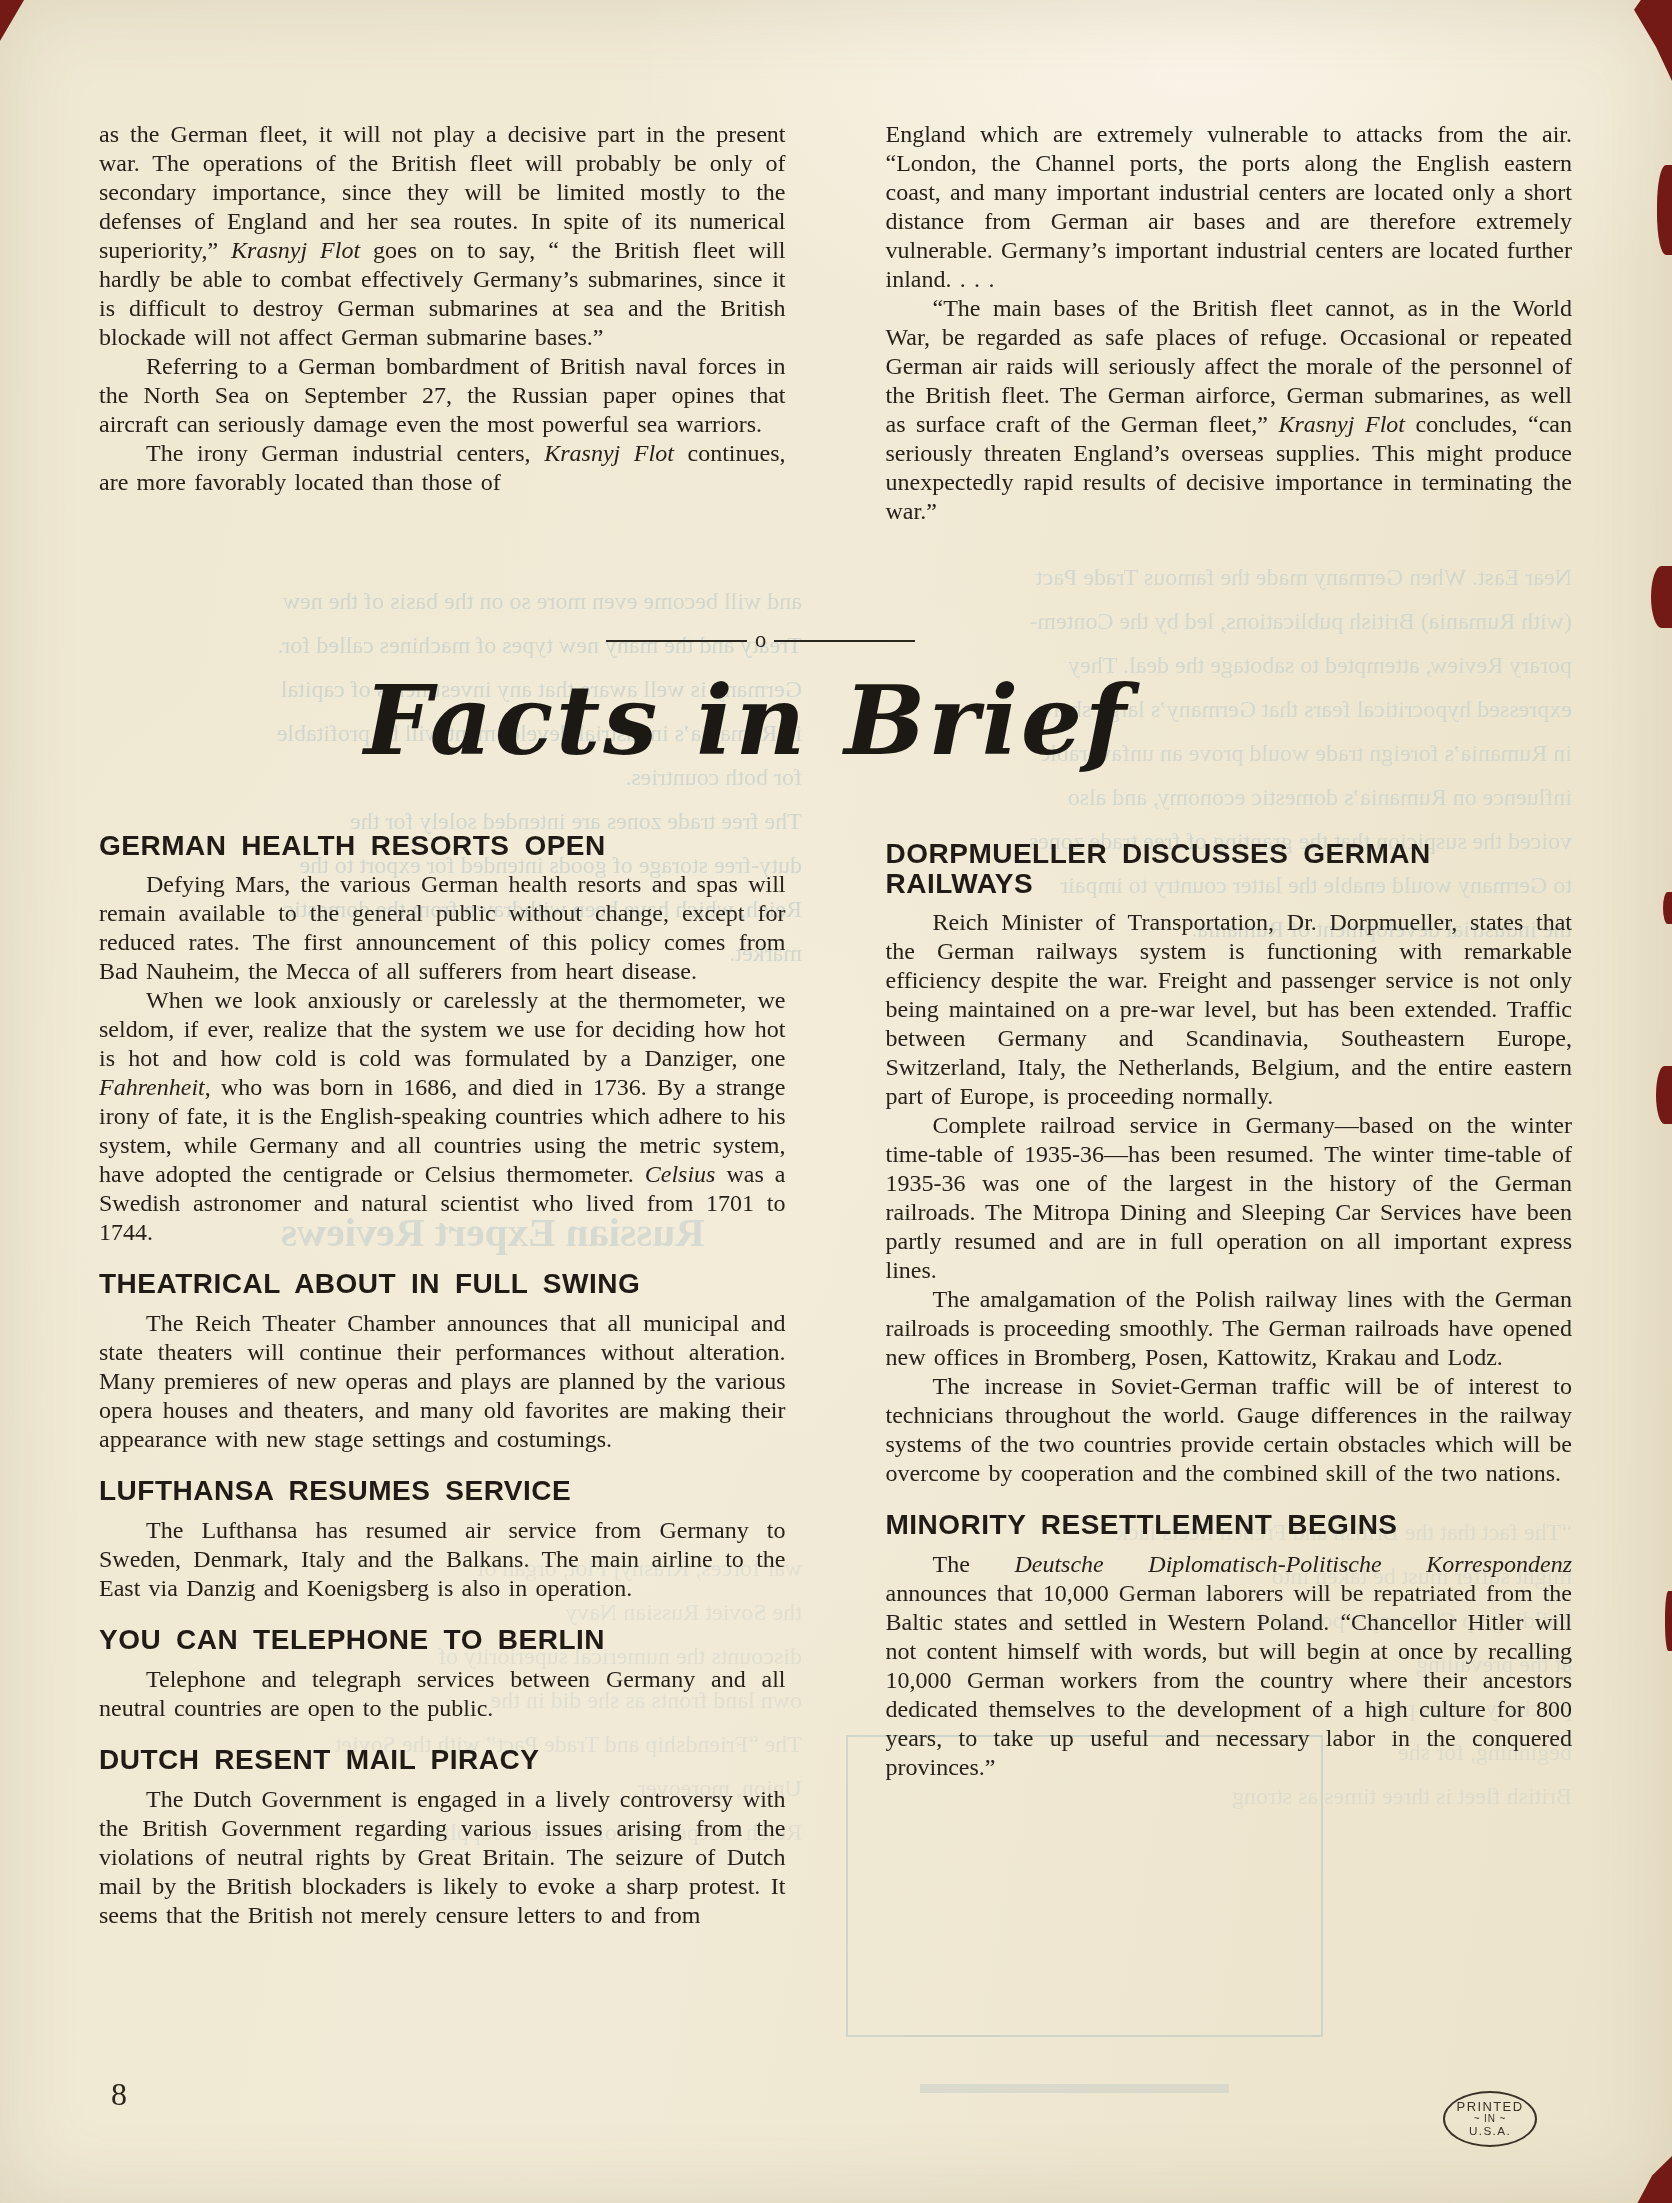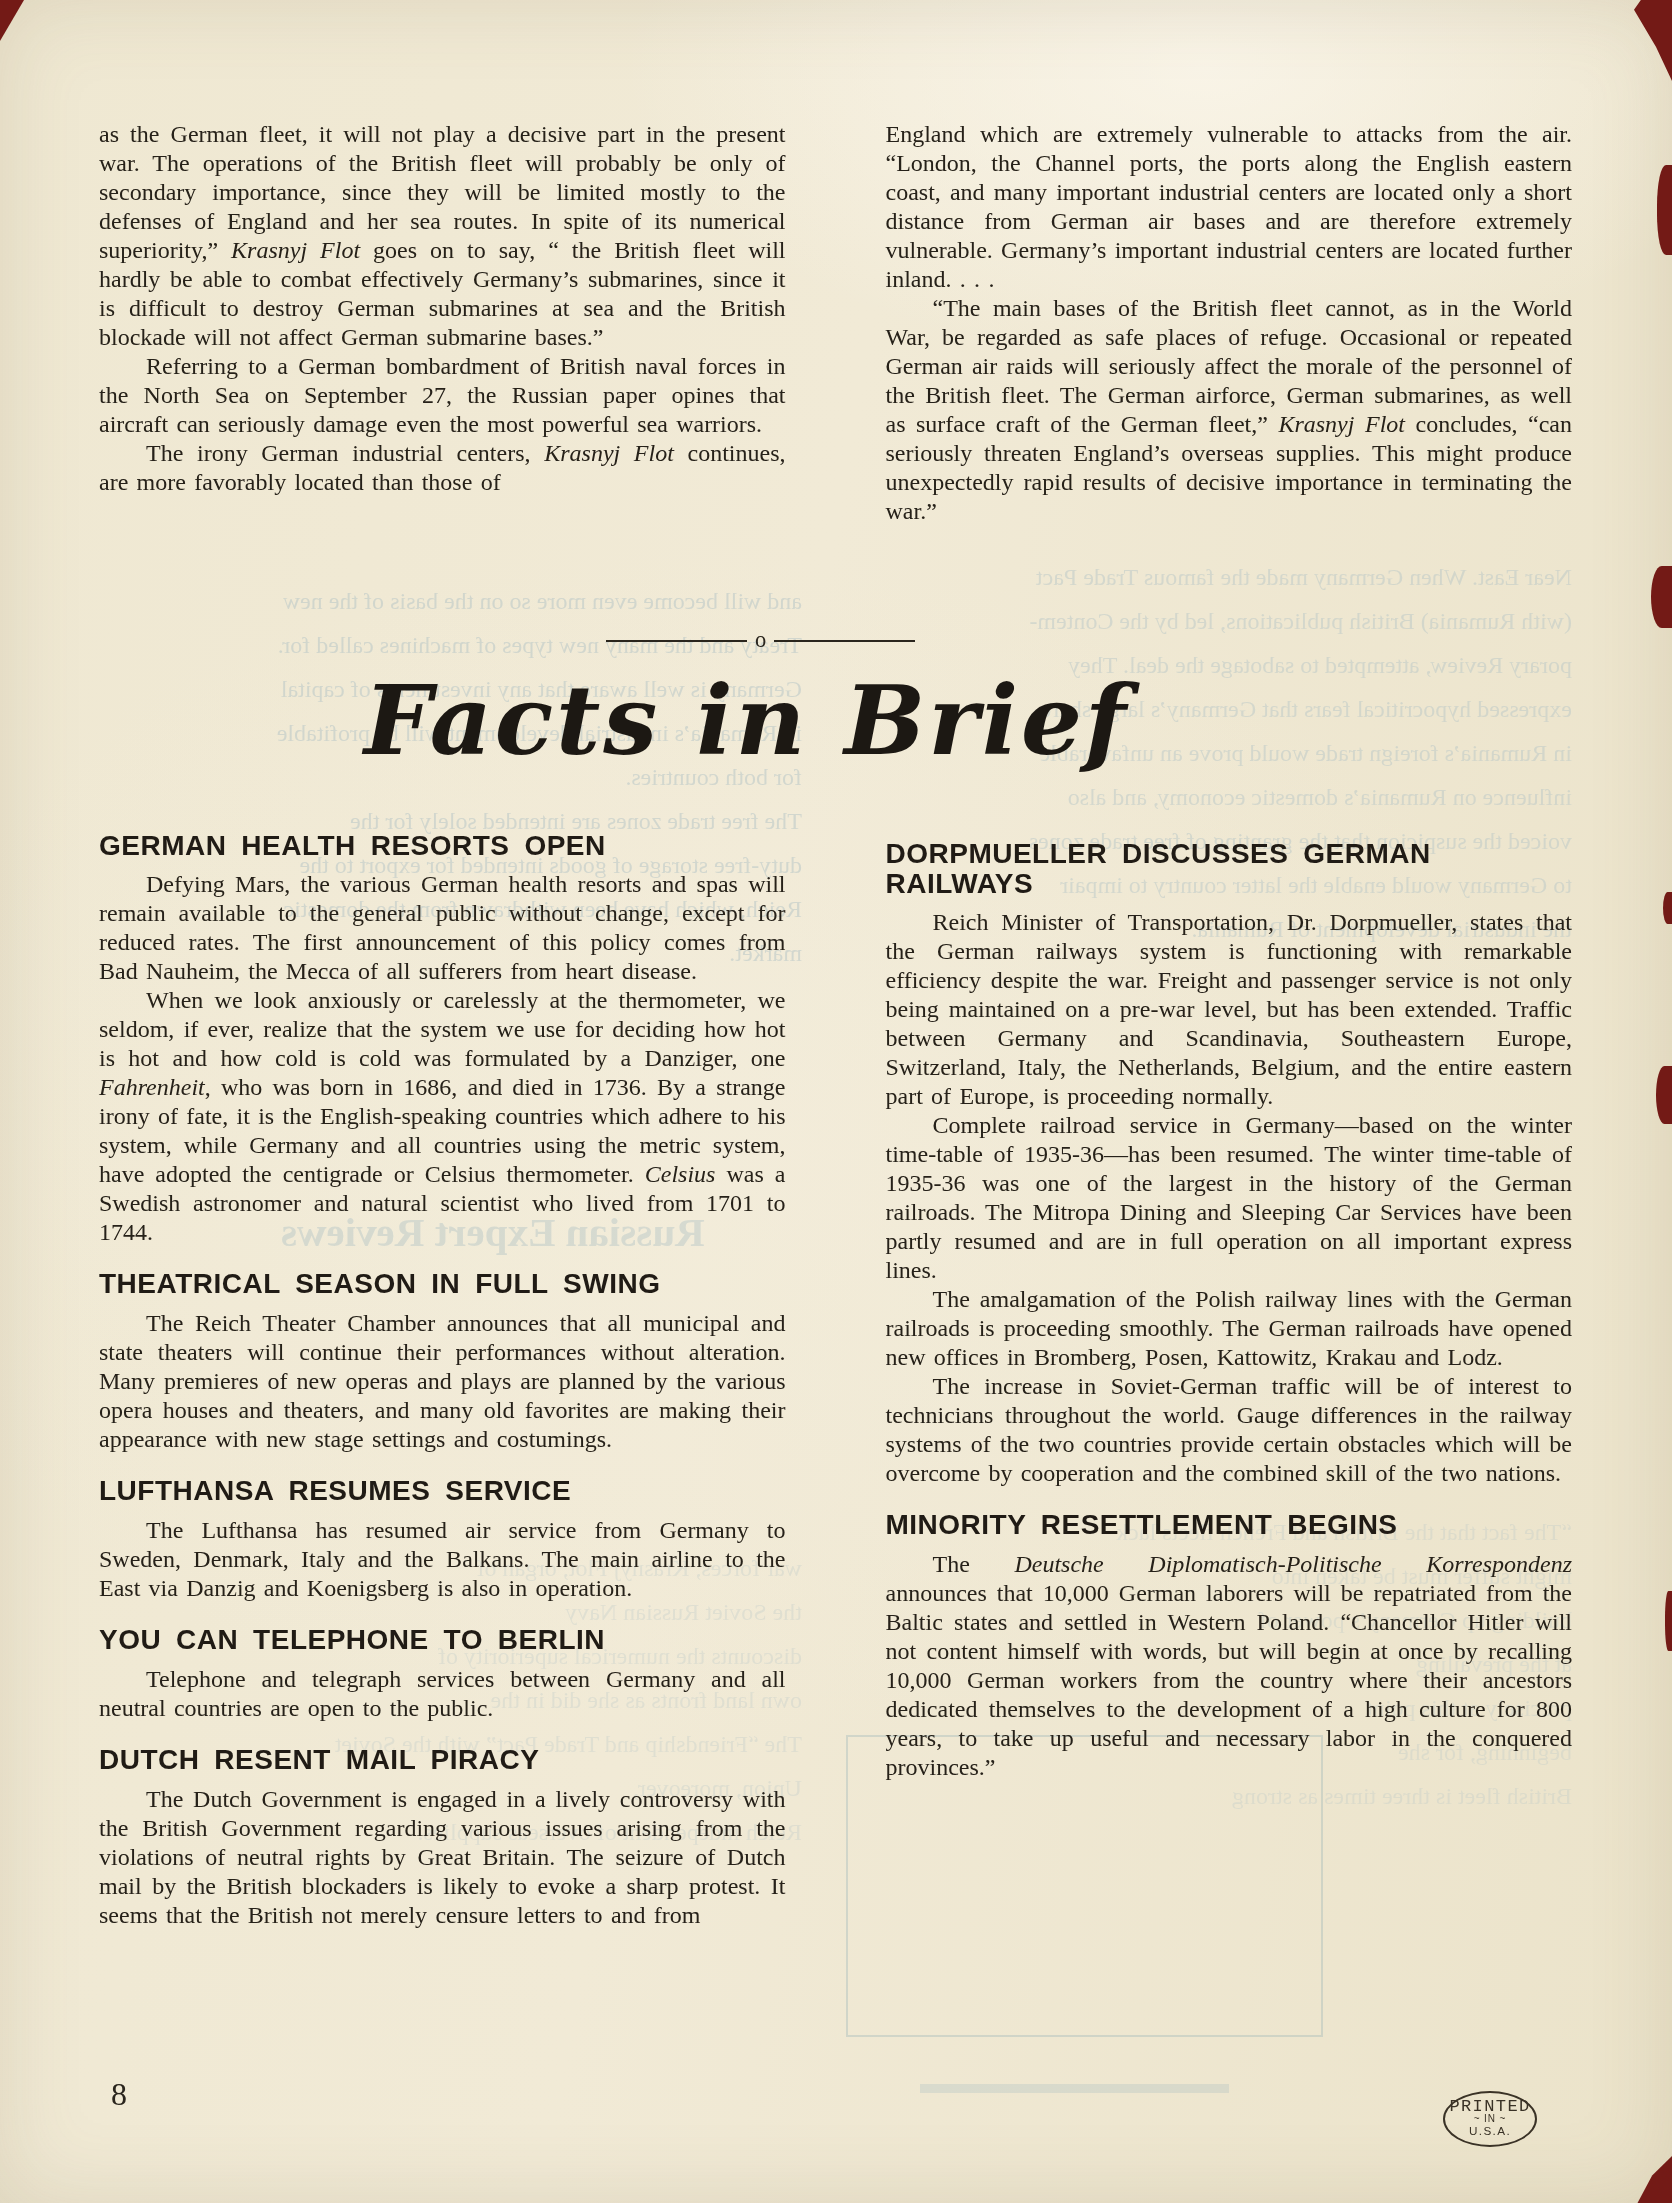--- a/index.html
+++ b/index.html
@@ -50,21 +50,21 @@
     letter-spacing:2.8px; color:#1c1813; text-align:center; transform:translateX(-89px);
   }
   
   .page-number { position:absolute; left:111px; top:2076px; z-index:3; font:32px "Liberation Serif", serif; color:#2a251d; }
   .stamp {
     position:absolute; left:1443px; top:2091px; width:90px; height:52px; z-index:3;
     border:2.3px solid #3a3226; border-radius:50%;
     display:flex; flex-direction:column; align-items:center; justify-content:center;
     color:#3a3226; font-family:"Liberation Sans", sans-serif; text-align:center;
   }
-  .stamp .s1 { font-size:17px; line-height:12px; letter-spacing:1.4px;font-family:Liberation Mono, monospace; }
+  .stamp .s1 { font-size:13px; line-height:12px; letter-spacing:1.4px; }
   .stamp .s2 { font-size:10px; line-height:11.2px; letter-spacing:0.9px; }
   .stamp .s3 { font-size:11.7px; line-height:12px; letter-spacing:1.4px; }
   
   .redmark { position:absolute; z-index:4; background:#731a16; }
 </style>
 </head>
 <body>
 
 <div class="page">
 
@@ -131,21 +131,21 @@
     <div class="cols bottom-cols">
       <div class="col">
         <section>
           <h2>GERMAN HEALTH RESORTS OPEN</h2>
           <p class="body-p ind"><span>Defying Mars, the various German health resorts and spas will remain available to the general public without change, except for reduced rates.  The first announcement of this policy comes from Bad Nauheim, the Mecca of all sufferers from heart disease.</span></p>
         </section>
         <section>
           <p class="body-p ind"><span>When we look anxiously or carelessly at the thermometer, we seldom, if ever, realize that the system we use for deciding how hot is hot and how cold is cold was formulated by a Danziger, one </span><span class="i">Fahrenheit</span><span>, who was born in 1686, and died in 1736.  By a strange irony of fate, it is the English-speaking countries which adhere to his system, while Germany and all countries using the metric system, have adopted the centigrade or Celsius thermometer.  </span><span class="i">Celsius</span><span> was a Swedish astronomer and natural scientist who lived from 1701 to 1744.</span></p>
         </section>
         <section>
-          <h2>THEATRICAL SEASON IN FULL SWING</h2>
+          <h2>THEATRICAL ABOUT IN FULL SWING</h2>
           <p class="body-p ind"><span>The Reich Theater Chamber announces that all municipal and state theaters will continue their performances without alteration.  Many premieres of new operas and plays are planned by the various opera houses and theaters, and many old favorites are making their appearance with new stage settings and costumings.</span></p>
         </section>
         <section>
           <h2>LUFTHANSA RESUMES SERVICE</h2>
           <p class="body-p ind"><span>The Lufthansa has resumed air service from Germany to Sweden, Denmark, Italy and the Balkans. The main airline to the East via Danzig and Koenigsberg is also in operation.</span></p>
         </section>
         <section>
           <h2>YOU CAN TELEPHONE TO BERLIN</h2>
           <p class="body-p ind"><span>Telephone and telegraph services between Germany and all neutral countries are open to the public.</span></p>
         </section>

